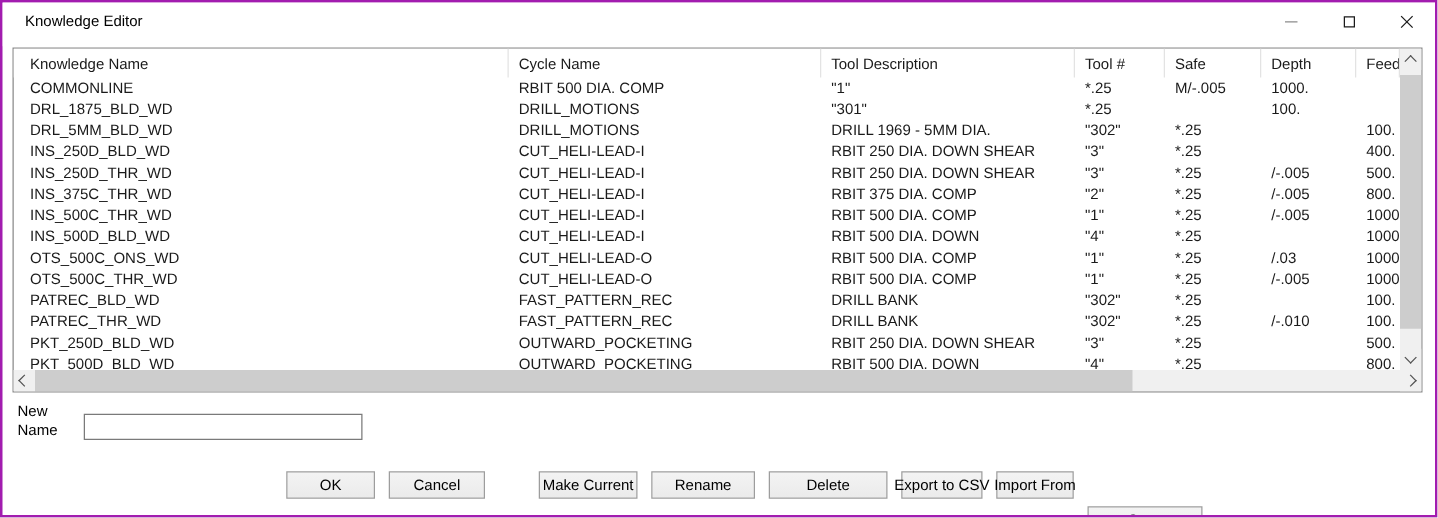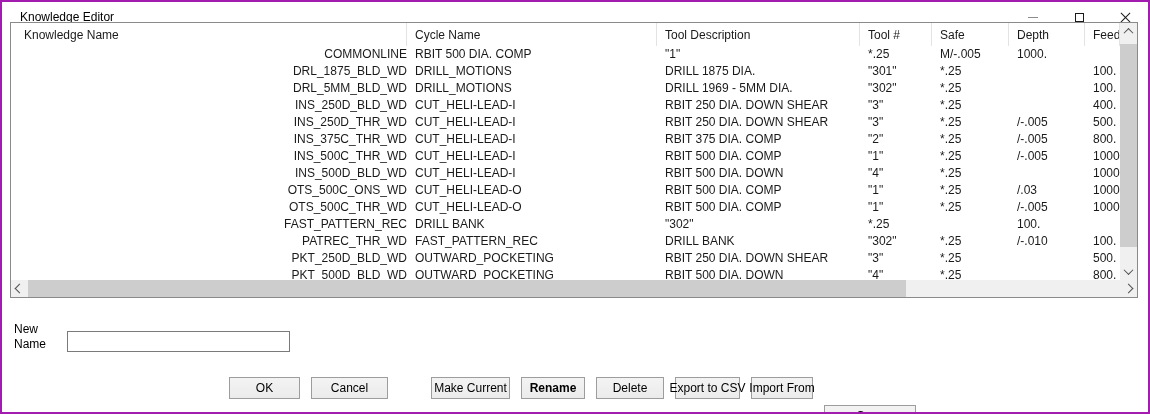--- a/index.html
+++ b/index.html
@@ -17,21 +17,21 @@
   .glyph-min{width:10px;height:0;border-top:1px solid #8c8c8c;display:block;}
   .glyph-max{width:9px;height:9px;border:1px solid #1a1a1a;display:block;background:transparent;}
   .glyph-close{position:relative;width:13px;height:13px;display:block;}
   .glyph-close::before,.glyph-close::after{
     content:"";position:absolute;left:0;top:6px;width:13px;height:1px;background:#1a1a1a;
   }
   .glyph-close::before{transform:rotate(45deg);}
   .glyph-close::after{transform:rotate(-45deg);}
   
   .listview{
-    position:absolute;left:8px;top:20px;width:1128px;height:276px;
+    position:absolute;left:8px;top:36px;width:1128px;height:276px;
     border:1px solid #8a8a8a;background:#ffffff;
   }
   .lv-header{
     position:absolute;left:0;top:0;right:17px;height:23px;
     display:grid;grid-template-columns:396px 250px 203px 72px 77px 76px 1fr;
     font-size:12px;background:#ffffff;
   }
   .hcell{
     display:flex;align-items:center;padding-left:8px;
     border-right:1px solid #e3e3e3;white-space:nowrap;overflow:hidden;
@@ -39,21 +39,21 @@
   .hcell:first-child{padding-left:13px;}
   .lv-rows{
     position:absolute;left:0;top:23px;right:17px;bottom:17px;
     overflow:hidden;font-size:12px;
   }
   .lv-row{
     display:grid;grid-template-columns:396px 250px 203px 72px 77px 76px 1fr;
     height:17px;line-height:17px;
   }
   .cell{padding-left:8px;white-space:nowrap;overflow:hidden;}
-  .cell:first-child{padding-left:13px;text-align:right;}
+  .cell:first-child{padding-left:13px;}
   
   .vscroll{position:absolute;top:0;right:0;width:17px;bottom:17px;background:#f0f0f0;}
   .hscroll{position:absolute;left:0;right:0;bottom:0;height:17px;background:#f0f0f0;}
   .sbtn{position:absolute;width:17px;height:17px;display:flex;align-items:center;justify-content:center;background:#f0f0f0;border:none;padding:0;}
   .sbtn.up{top:0;left:0;}
   .sbtn.down{bottom:0;left:0;}
   .sbtn.left{left:0;top:0;}
   .sbtn.right{right:0;top:0;}
   .vthumb{position:absolute;left:0;top:21px;width:17px;height:203px;background:#cdcdcd;}
   .hthumb{position:absolute;left:17px;top:0;width:878px;height:17px;background:#cdcdcd;}
@@ -72,22 +72,22 @@
   .button-row{position:absolute;left:227px;top:375px;display:flex;gap:11px;}
   .btn{
     height:22px;display:flex;align-items:center;justify-content:center;
     font-family:inherit;font-size:12px;color:#000;
     background:linear-gradient(#f3f3f3,#ebebeb);
     border:1px solid #9d9d9d;padding:0;cursor:default;white-space:nowrap;
   }
   .btn:nth-child(1){width:71px;}
   .btn:nth-child(2){width:77px;}
   .btn:nth-child(3){width:79px;margin-left:32px;}
-  .btn:nth-child(4){width:64px;font-weight:bold;}
-  .btn:nth-child(5){width:68px;}
+  .btn:nth-child(4){width:83px;}
+  .btn:nth-child(5){width:95px;}
   .btn:nth-child(6){width:65px;}
   .btn:nth-child(7){width:62px;}
   .btn:nth-child(8){width:92px;margin-top:28px;}
 </style>
 </head>
 <body>
 
 <div class="window">
 
   <div class="titlebar">
@@ -120,21 +120,20 @@
           <div class="cell">COMMONLINE</div>
           <div class="cell">RBIT 500 DIA. COMP</div>
           <div class="cell">"1"</div>
           <div class="cell">*.25</div>
           <div class="cell">M/-.005</div>
           <div class="cell">1000.</div>
         </div>
         <div class="lv-row">
           <div class="cell">DRL_1875_BLD_WD</div>
           <div class="cell">DRILL_MOTIONS</div>
-          <div class="cell">DRILL 1875 DIA.</div>
           <div class="cell">"301"</div>
           <div class="cell">*.25</div>
           <div class="cell"></div>
           <div class="cell">100.</div>
         </div>
         <div class="lv-row">
           <div class="cell">DRL_5MM_BLD_WD</div>
           <div class="cell">DRILL_MOTIONS</div>
           <div class="cell">DRILL 1969 - 5MM DIA.</div>
           <div class="cell">"302"</div>
@@ -199,20 +198,21 @@
         <div class="lv-row">
           <div class="cell">OTS_500C_THR_WD</div>
           <div class="cell">CUT_HELI-LEAD-O</div>
           <div class="cell">RBIT 500 DIA. COMP</div>
           <div class="cell">"1"</div>
           <div class="cell">*.25</div>
           <div class="cell">/-.005</div>
           <div class="cell">1000.</div>
         </div>
         <div class="lv-row">
+          <div class="cell">PATREC_BLD_WD</div>
           <div class="cell">FAST_PATTERN_REC</div>
           <div class="cell">DRILL BANK</div>
           <div class="cell">"302"</div>
           <div class="cell">*.25</div>
           <div class="cell"></div>
           <div class="cell">100.</div>
         </div>
         <div class="lv-row">
           <div class="cell">PATREC_THR_WD</div>
           <div class="cell">FAST_PATTERN_REC</div>

